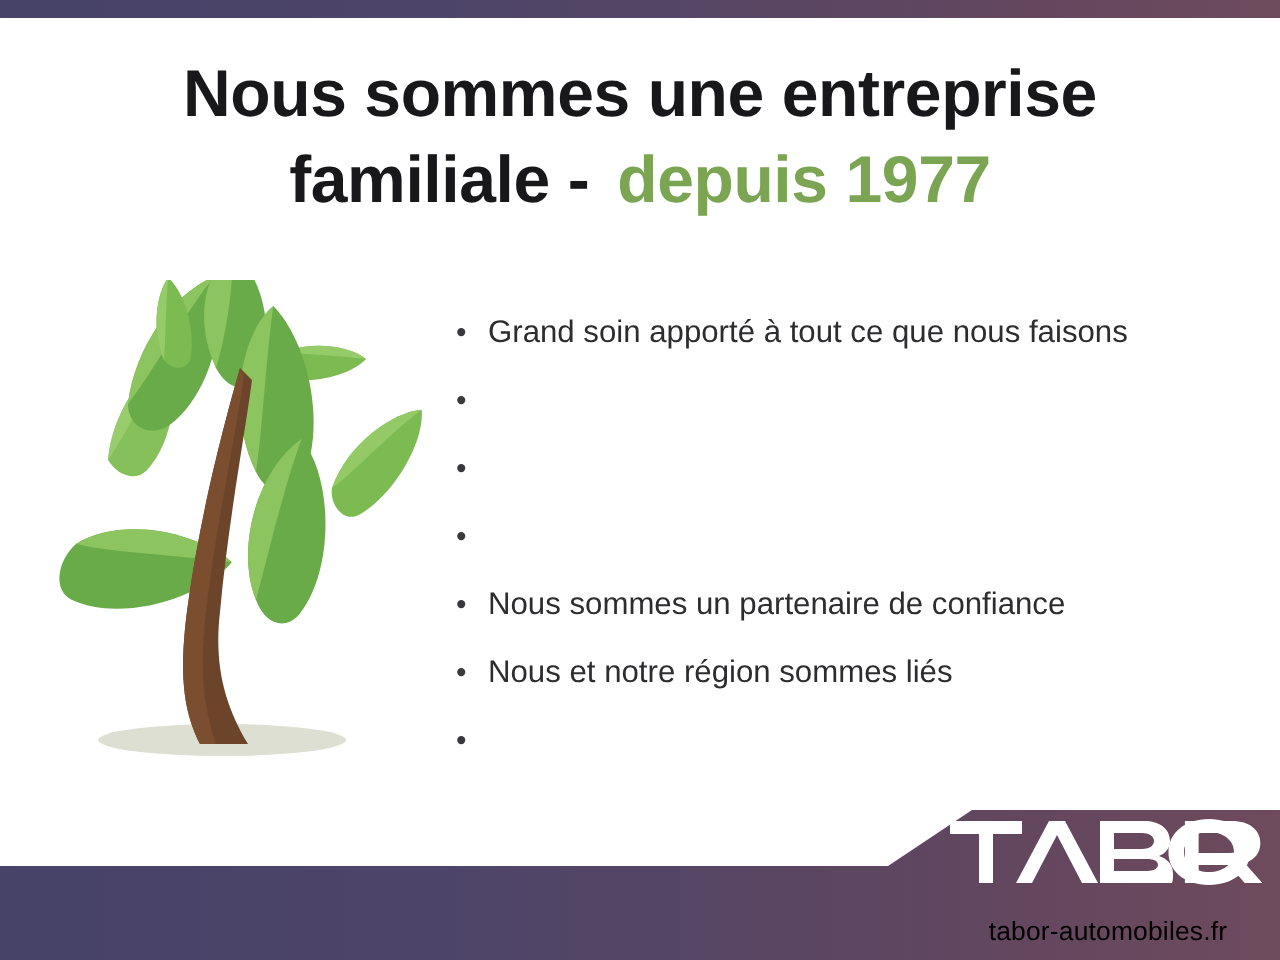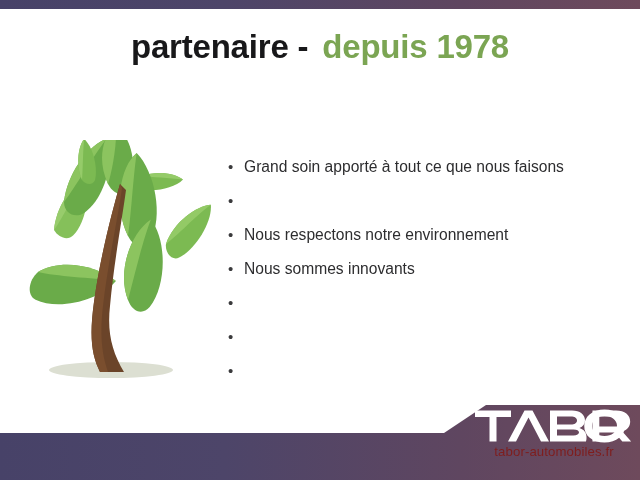--- a/index.html
+++ b/index.html
@@ -101,37 +101,38 @@
     width: 160px;
     text-align: center;
   }
   .logo-mark {
     display: block;
     width: 160px;
     height: 34px;
   }
   .logo-sub {
     display: block;
-    margin-top: 1px;
-    color: #7f1d1d;
+    margin-top: 15px;
+    color: #000000;
     font-size: 13.2px;
     letter-spacing: 0.1px;
     white-space: nowrap;
   }
 </style>
 </head>
 <body>
 
 <div id="slide">
 
   <div class="top-bar"></div>
 
   <div class="heading">
+    <span class="line">Nous sommes une entreprise</span>
     <span class="line">
-      <span>partenaire -</span><span class="since">depuis 1978</span>
+      <span>familiale -</span><span class="since">depuis 1977</span>
     </span>
   </div>
 
   <div class="tree">
     <svg width="205" height="250" viewBox="0 0 205 250" xmlns="http://www.w3.org/2000/svg">
 
       <ellipse cx="103" cy="230" rx="62" ry="8" fill="#dcdfd2"></ellipse>
 
       <g transform="translate(46,90) rotate(-38)">
         <path d="M0,0 C16,-17 40,-24 54,-22 C52,-8 32,13 12,16 C4,17 -1,9 0,0 Z" fill="#85c05a"></path>
@@ -198,31 +199,31 @@
   <div class="bullets">
     <div class="bullet-row">
       <span class="bullet-dot">•</span>
       <span class="bullet-text">Grand soin apporté à tout ce que nous faisons</span>
     </div>
     <div class="bullet-row">
       <span class="bullet-dot">•</span>
     </div>
     <div class="bullet-row">
       <span class="bullet-dot">•</span>
-      <span class="bullet-text">Nous respectons notre environnement</span>
-    </div>
-    <div class="bullet-row">
-      <span class="bullet-dot">•</span>
-      <span class="bullet-text">Nous sommes innovants</span>
-    </div>
-    <div class="bullet-row">
-      <span class="bullet-dot">•</span>
-    </div>
-    <div class="bullet-row">
-      <span class="bullet-dot">•</span>
+    </div>
+    <div class="bullet-row">
+      <span class="bullet-dot">•</span>
+    </div>
+    <div class="bullet-row">
+      <span class="bullet-dot">•</span>
+      <span class="bullet-text">Nous sommes un partenaire de confiance</span>
+    </div>
+    <div class="bullet-row">
+      <span class="bullet-dot">•</span>
+      <span class="bullet-text">Nous et notre région sommes liés</span>
     </div>
     <div class="bullet-row">
       <span class="bullet-dot">•</span>
     </div>
   </div>
 
   <div class="bottom-band">
     <svg width="640" height="82" viewBox="0 0 640 82" xmlns="http://www.w3.org/2000/svg">
       <defs>
         <linearGradient id="bandGrad" x1="0" y1="0" x2="1" y2="0">

